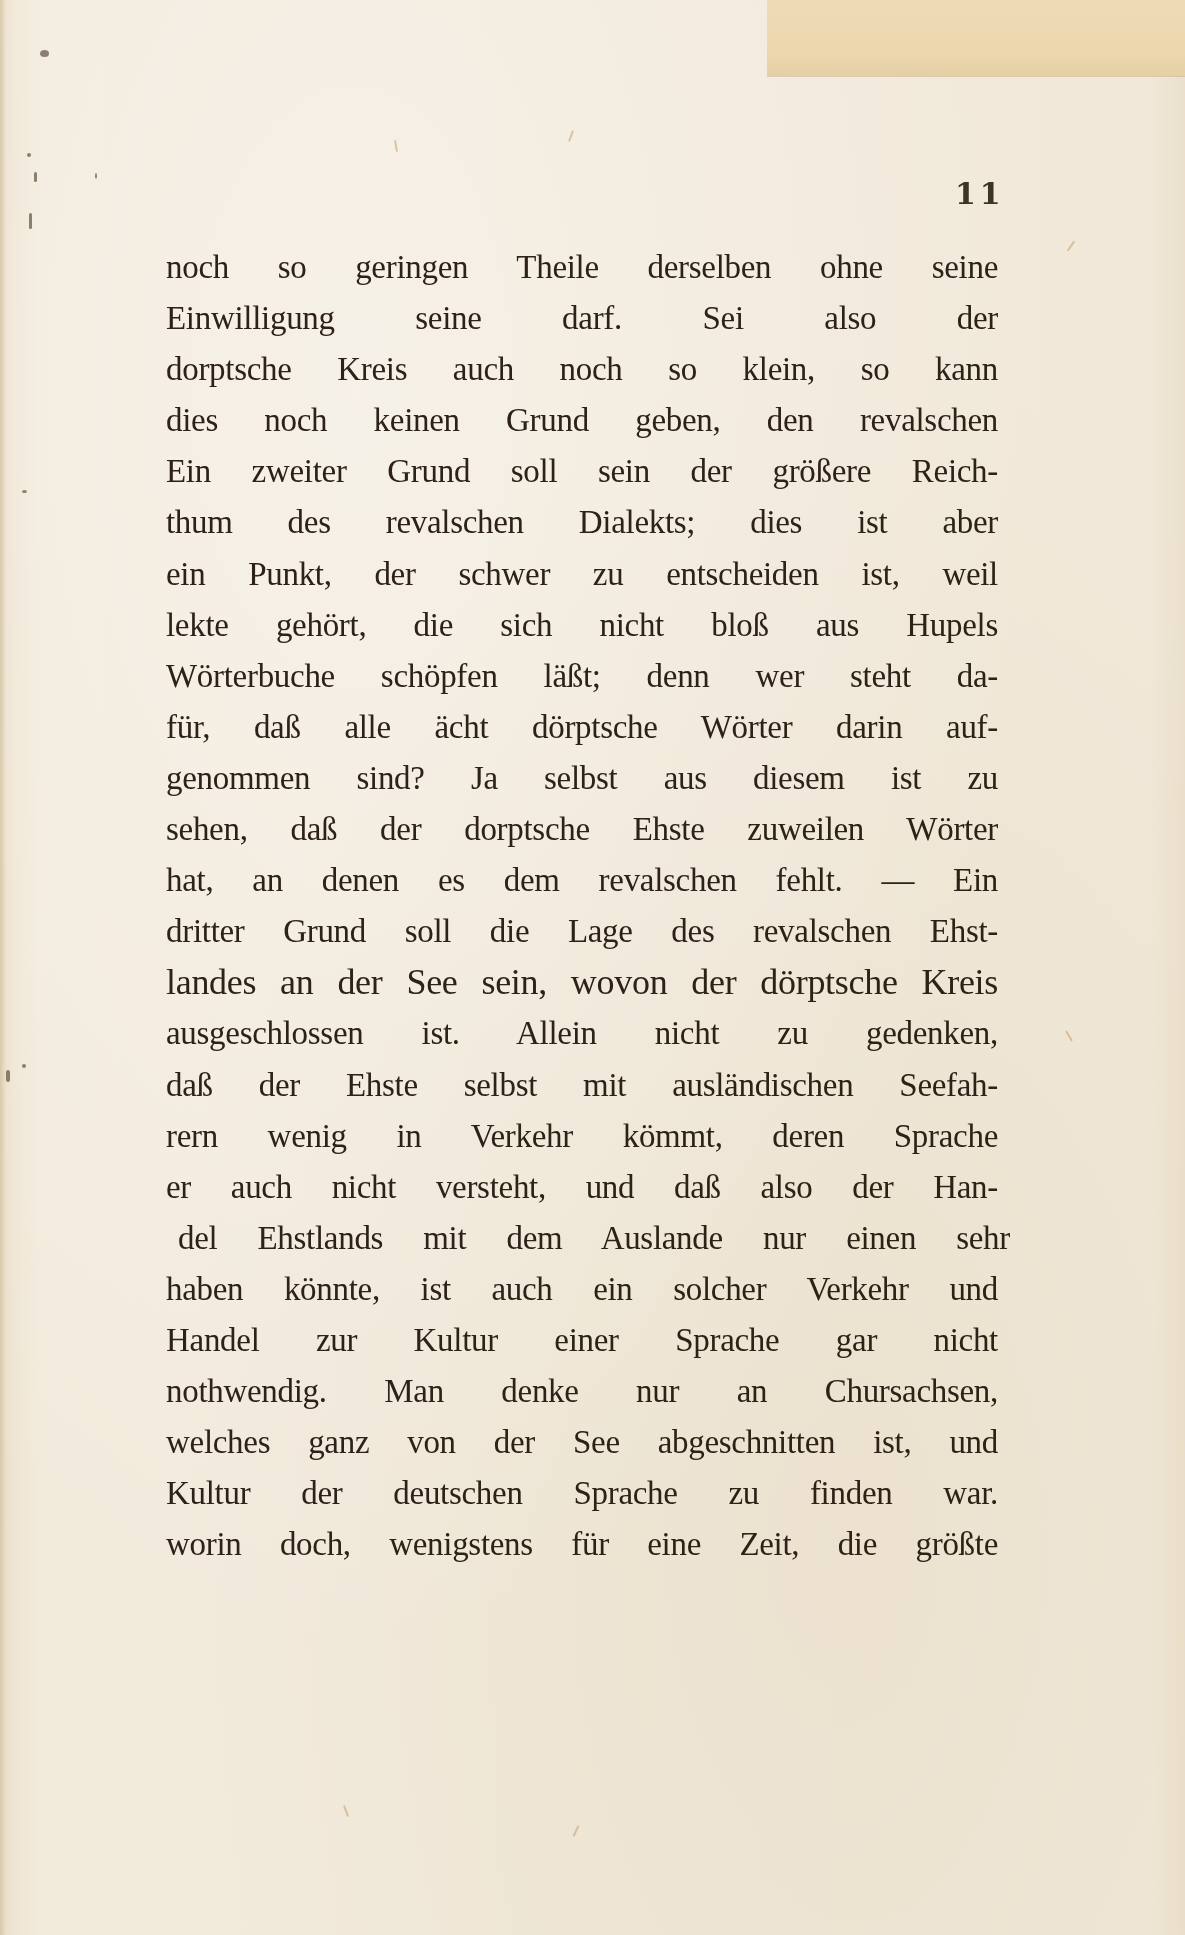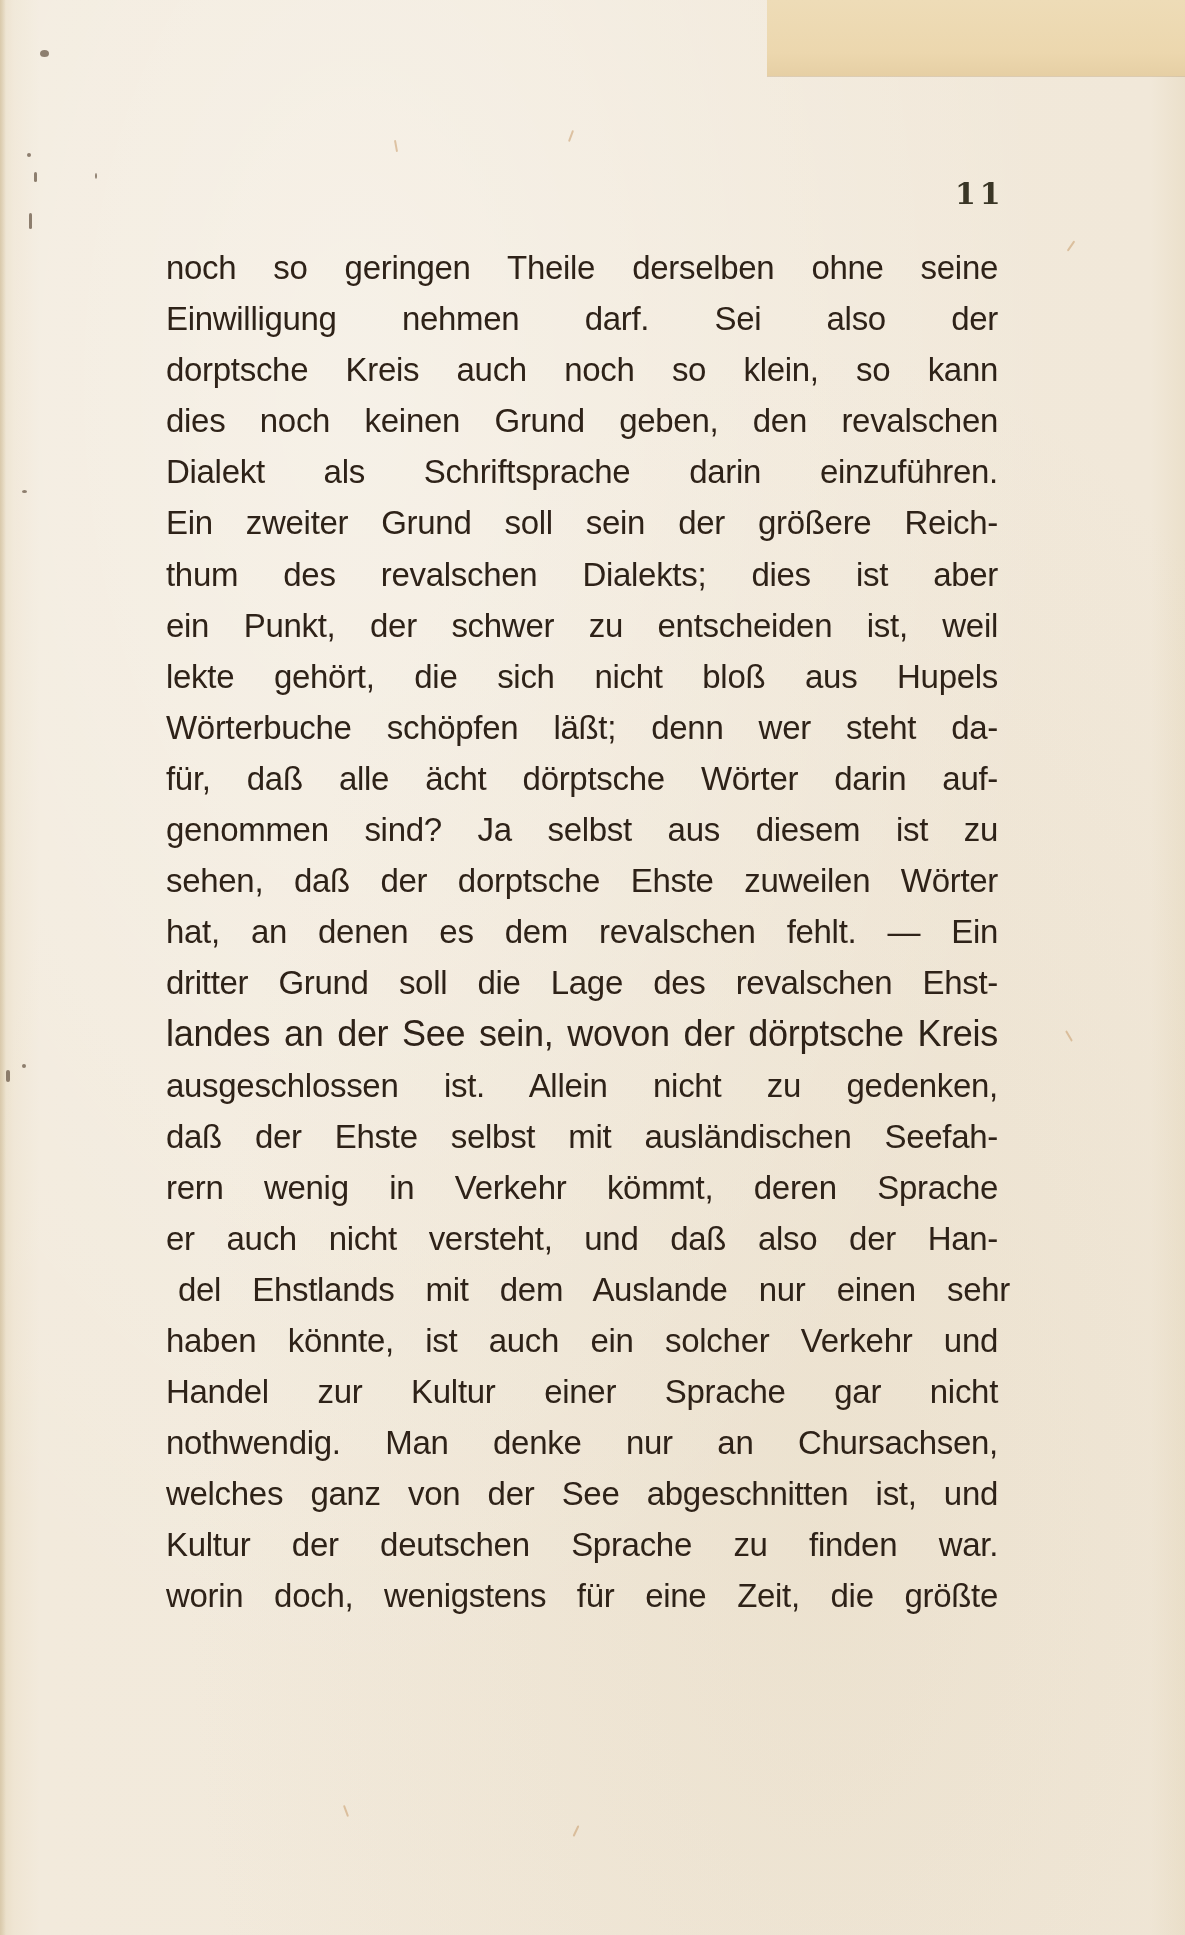--- a/index.html
+++ b/index.html
@@ -59,21 +59,21 @@
     position: absolute;
     left: 166px;
     top: 242px;
     width: 832px;
     color: #2e2218;
   }
   .line {
     display: block;
     height: 51.1px;
     line-height: 51.1px;
-    font-family: Liberation Sans, sans-serif;
+    font-family: Liberation Serif, serif;
     font-size: 33px;
     text-align: justify;
     text-align-last: justify;
     white-space: nowrap;
     overflow: visible;
     letter-spacing: -0.3px;
     word-spacing: 2px;
   }
   .fiber {
     position: absolute;
@@ -104,24 +104,23 @@
   <div class="fiber" style="left:395px;top:140px;transform:rotate(-10deg);"></div>
   <div class="fiber" style="left:575px;top:1825px;transform:rotate(25deg);"></div>
   <div class="fiber" style="left:345px;top:1805px;transform:rotate(-20deg);"></div>
   <div class="fiber" style="left:1070px;top:240px;transform:rotate(35deg);"></div>
   <div class="fiber" style="left:1068px;top:1030px;transform:rotate(-30deg);"></div>
 
   <div class="page-number">11</div>
 
   <div class="text-block">
     <span class="line" style="display: block; width: 832px;">noch so geringen Theile derselben ohne seine</span>
-    <span class="line" style="display: block; width: 832px;">Einwilligung nehmen darf. Sei also der</span>
+    <span class="line" style="display: block; width: 832px;">Einwilligung seine darf. Sei also der</span>
     <span class="line" style="display: block; width: 832px;">dorptsche Kreis auch noch so klein, so kann</span>
     <span class="line" style="display: block; width: 832px;">dies noch keinen Grund geben, den revalschen</span>
-    <span class="line" style="display: block; width: 832px;">Dialekt als Schriftsprache darin einzuführen.</span>
     <span class="line" style="display: block; width: 832px;">Ein zweiter Grund soll sein der größere Reich-</span>
     <span class="line" style="display: block; width: 832px;">thum des revalschen Dialekts; dies ist aber</span>
     <span class="line" style="display: block; width: 832px;">ein Punkt, der schwer zu entscheiden ist, weil</span>
     <span class="line" style="display: block; width: 832px;">lekte gehört, die sich nicht bloß aus Hupels</span>
     <span class="line" style="display: block; width: 832px;">Wörterbuche schöpfen läßt; denn wer steht da-</span>
     <span class="line" style="display: block; width: 832px;">für, daß alle ächt dörptsche Wörter darin auf-</span>
     <span class="line" style="display: block; width: 832px;">genommen sind? Ja selbst aus diesem ist zu</span>
     <span class="line" style="display: block; width: 832px;">sehen, daß der dorptsche Ehste zuweilen Wörter</span>
     <span class="line" style="display: block; width: 832px;">hat, an denen es dem revalschen fehlt. — Ein</span>
     <span class="line" style="display: block; width: 832px;">dritter Grund soll die Lage des revalschen Ehst-</span>

